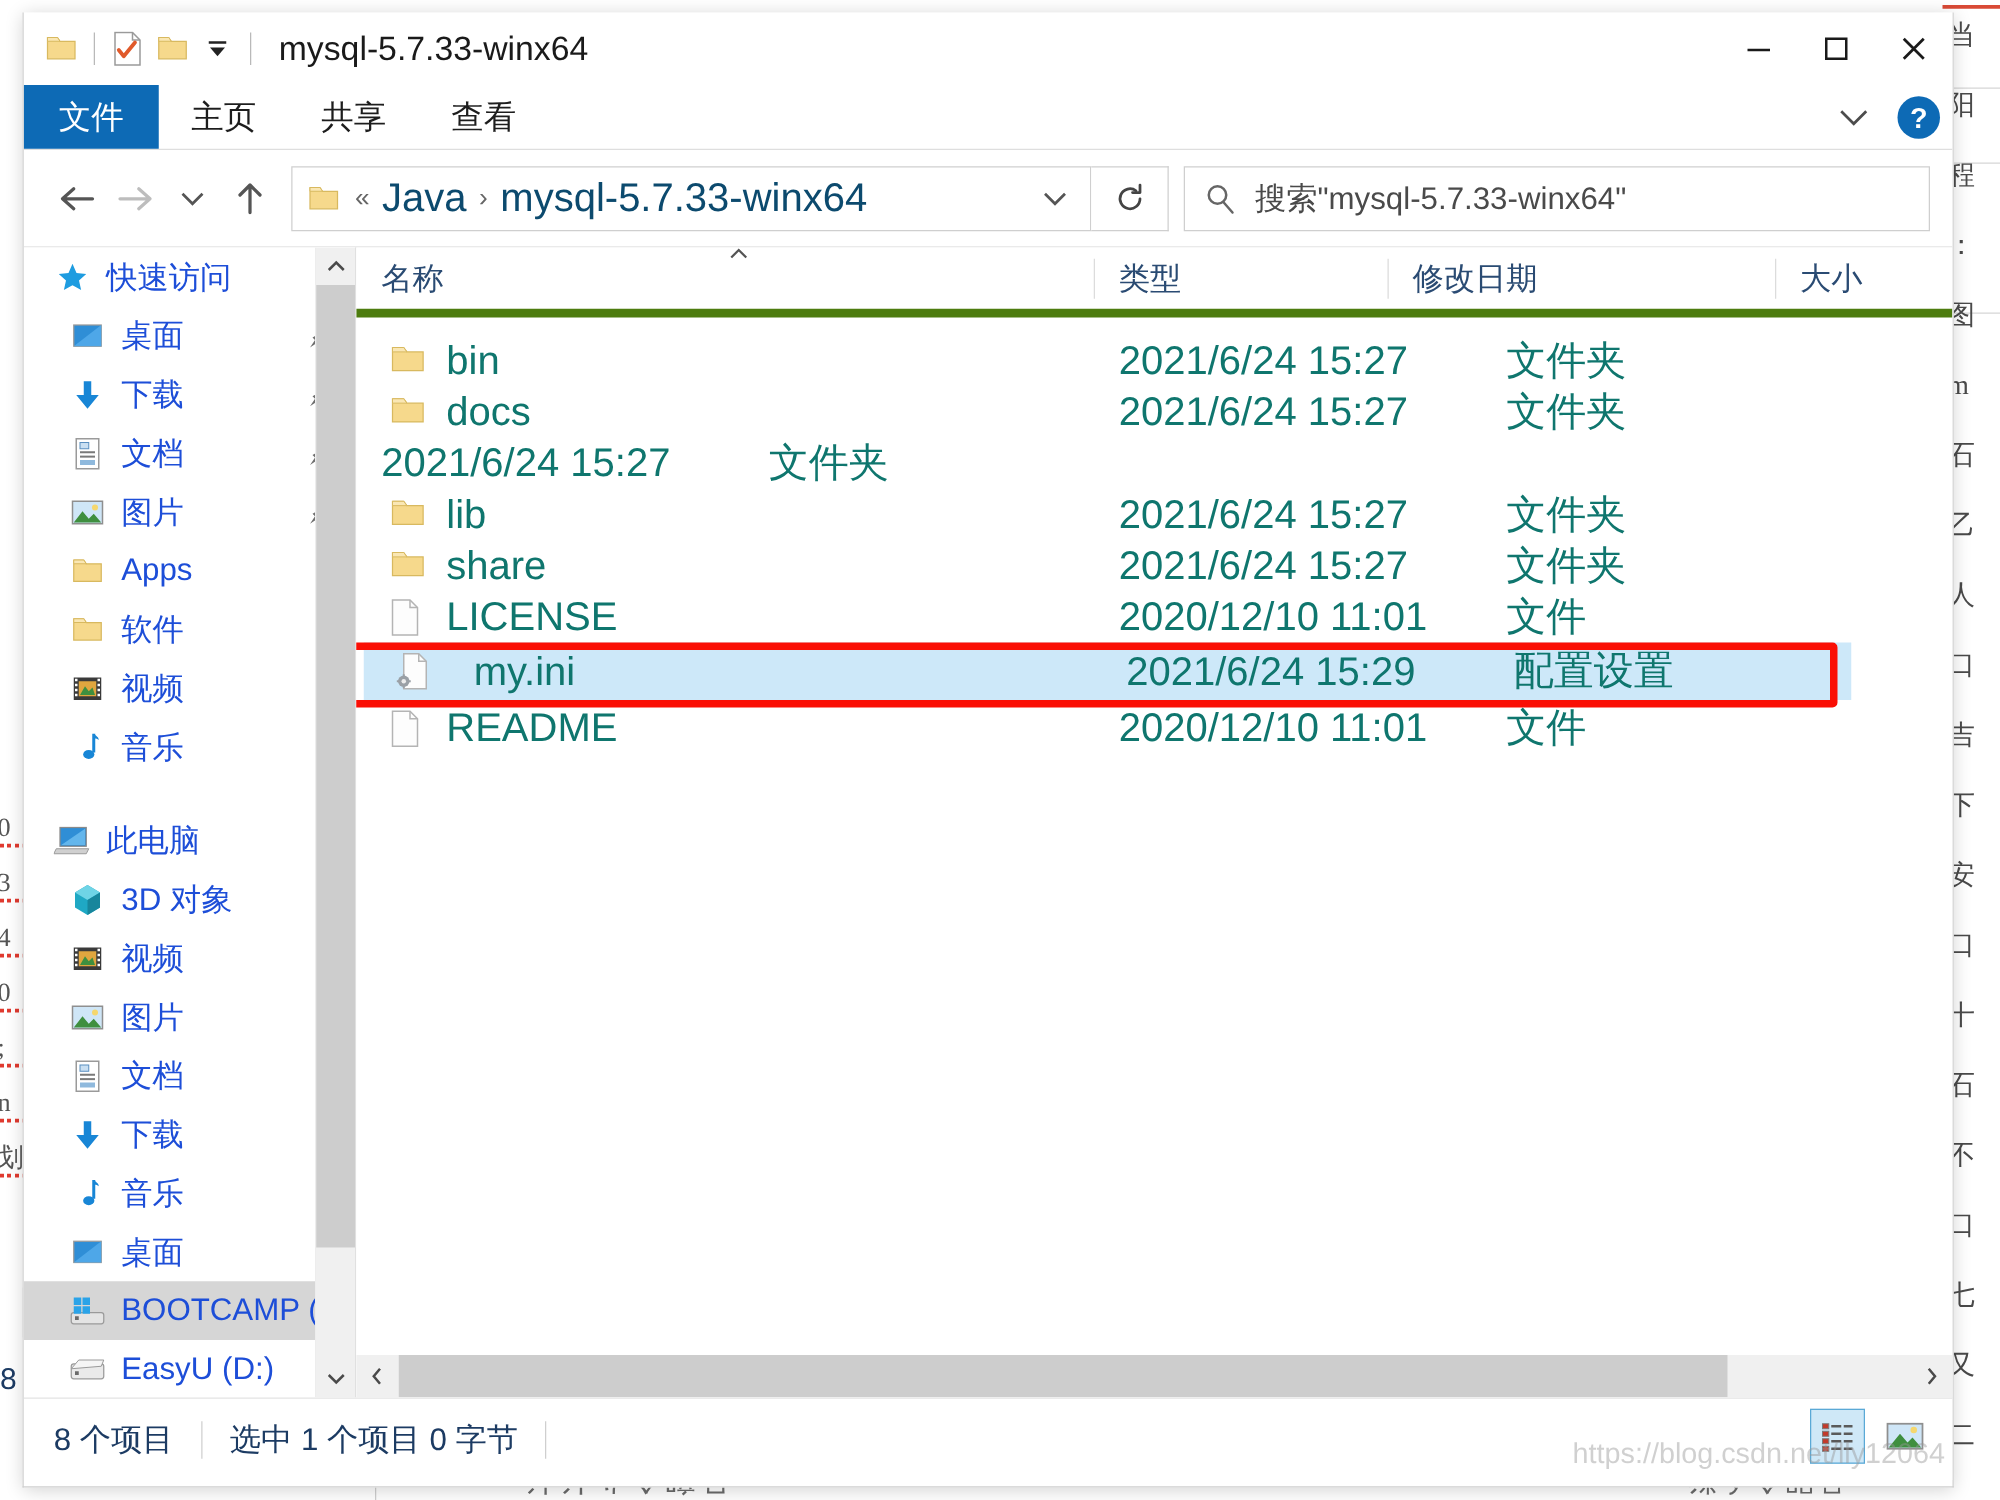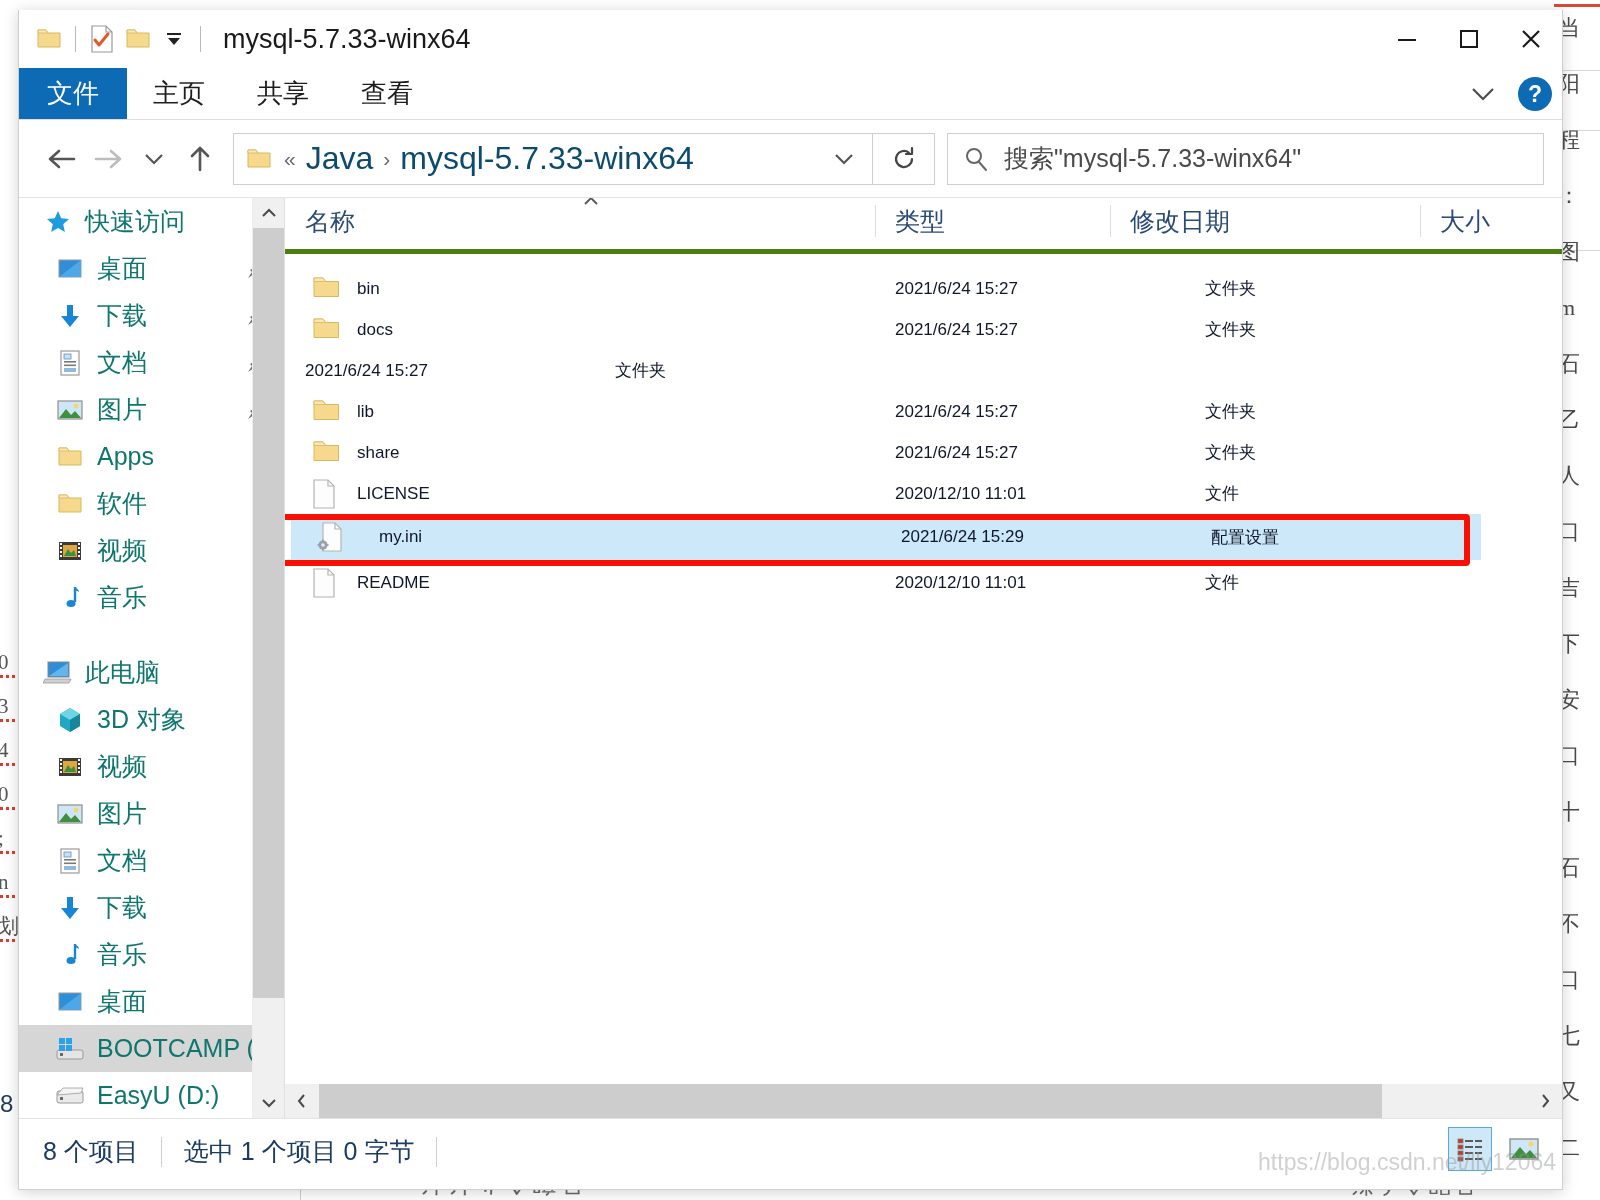--- a/index.html
+++ b/index.html
@@ -178,21 +178,21 @@
   .navpane {
     position: relative;
     width: 265px;
     background: #ffffff;
     overflow: hidden;
   }
   .nav-item {
     display: flex; align-items: center;
     height: 47px;
     padding-left: 36px;
-    font-size: 25px; color: #0f766e;
+    font-size: 25px; color: #1d4ed8;
     white-space: nowrap;
   }
   .nav-item.root { padding-left: 24px; }
   .nav-item.sel { background: #d6d6d6; }
   .nav-ico {
     width: 30px; height: 30px; margin-right: 12px;
     flex: 0 0 auto;
     display: flex; align-items: center; justify-content: center;
   }
   .nav-pin { margin-left: auto; margin-right: 18px; }
@@ -218,23 +218,23 @@
 
   .divider-v { width: 1px; background: #e0e0e0; }
 
   .listpane {
     position: relative;
     flex: 1 1 auto;
     background: #ffffff;
     overflow: hidden;
   }
   .col-head {
-    display: flex; align-items: flex-end;
+    display: flex; align-items: center;
     height: 56px;
-    border-bottom: 5px solid #4d7c0f;
+    border-bottom: 7px solid #4d7c0f;
     position: relative;
   }
   .col-head .hcell {
     font-size: 25px; color: #2a4b73;
     padding-left: 20px;
     position: relative; height: 56px;
     display: flex; align-items: center;
     white-space: nowrap;
   }
   .col-head .hcell + .hcell::before {
@@ -246,21 +246,21 @@
   .c-size { width: 140px; }
   .sort-caret {
     position: absolute; left: 296px; top: 2px;
     font-size: 17px; color: #555;
   }
 
   .rows { position: relative; }
   .row {
     display: flex; align-items: center;
     height: 41px;
-    font-size: 17px; color: #0f172a;
+    font-size: 32px; color: #0f766e;
     white-space: nowrap;
   }
   .row.selected { background: #cde8f9; }
   .cell { padding-left: 20px; display: flex; align-items: center; height: 41px; overflow: hidden; }
   .cell.name { width: 590px; padding-left: 26px; }
   .cell.date { width: 310px; }
   .cell.type { width: 235px; }
   .file-ico { width: 30px; height: 30px; margin-right: 16px; flex: 0 0 auto; position: relative; }
 
   

